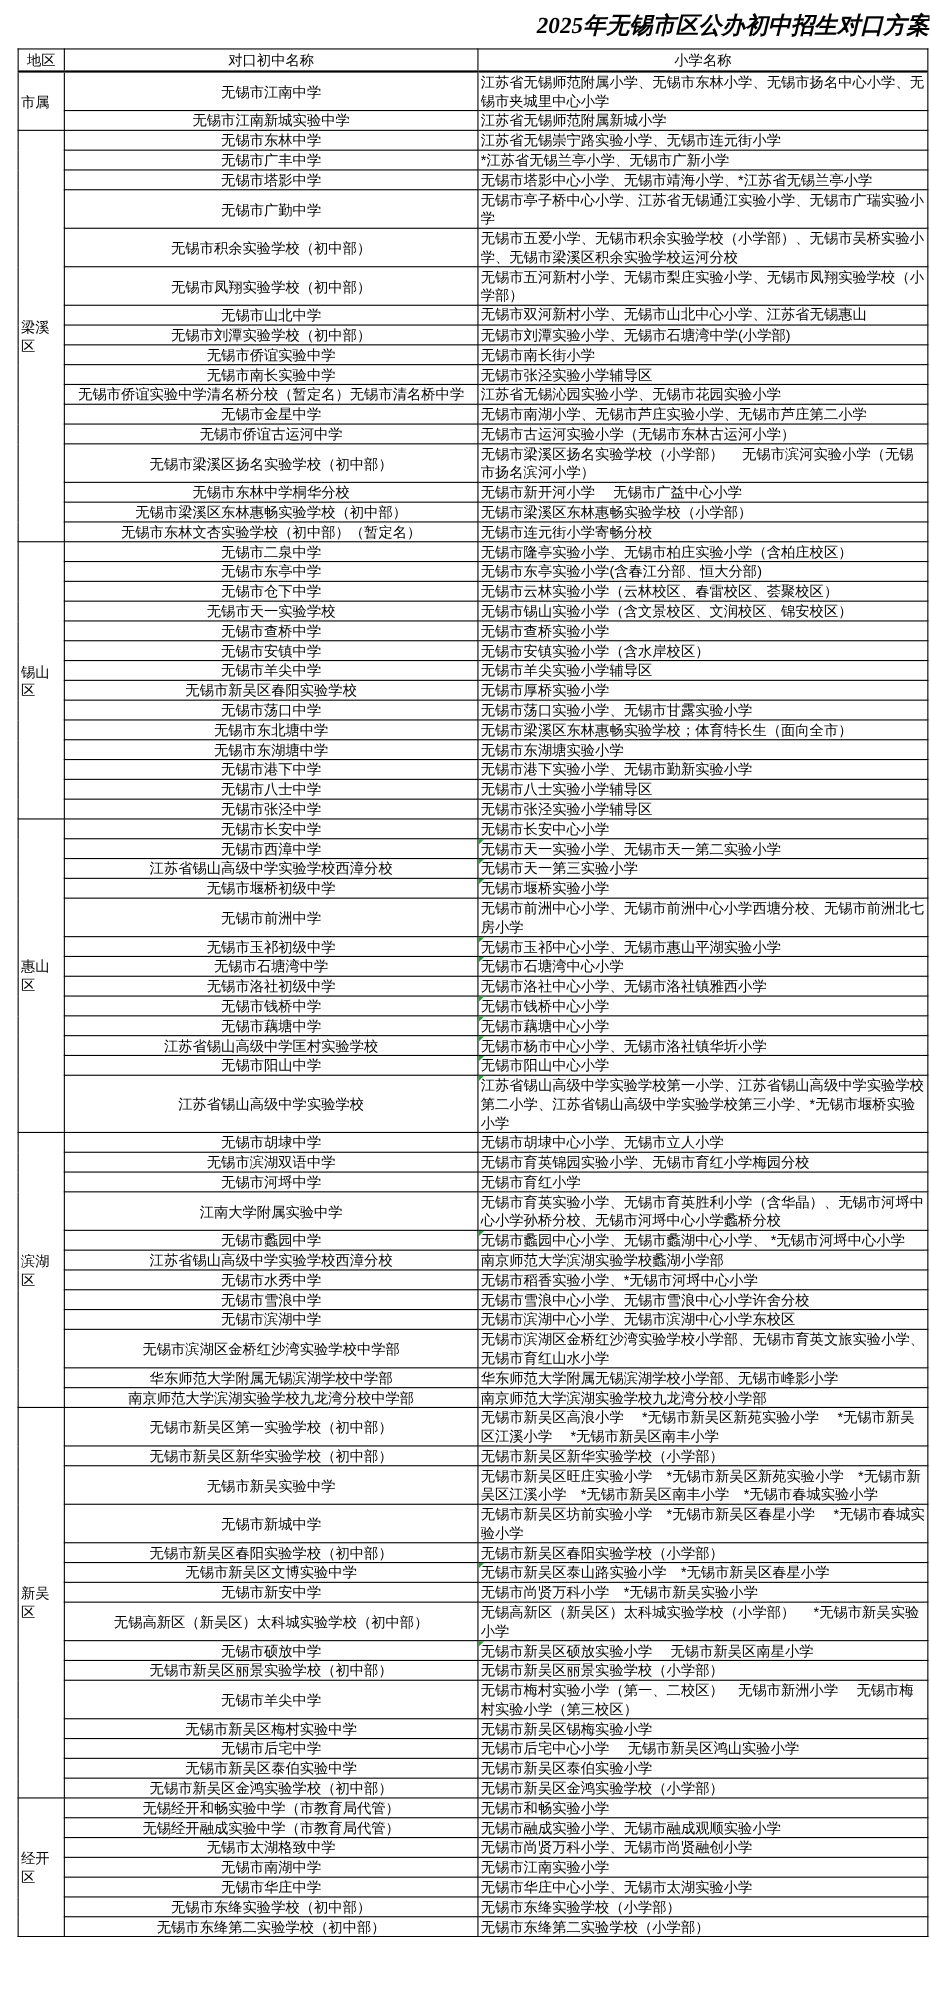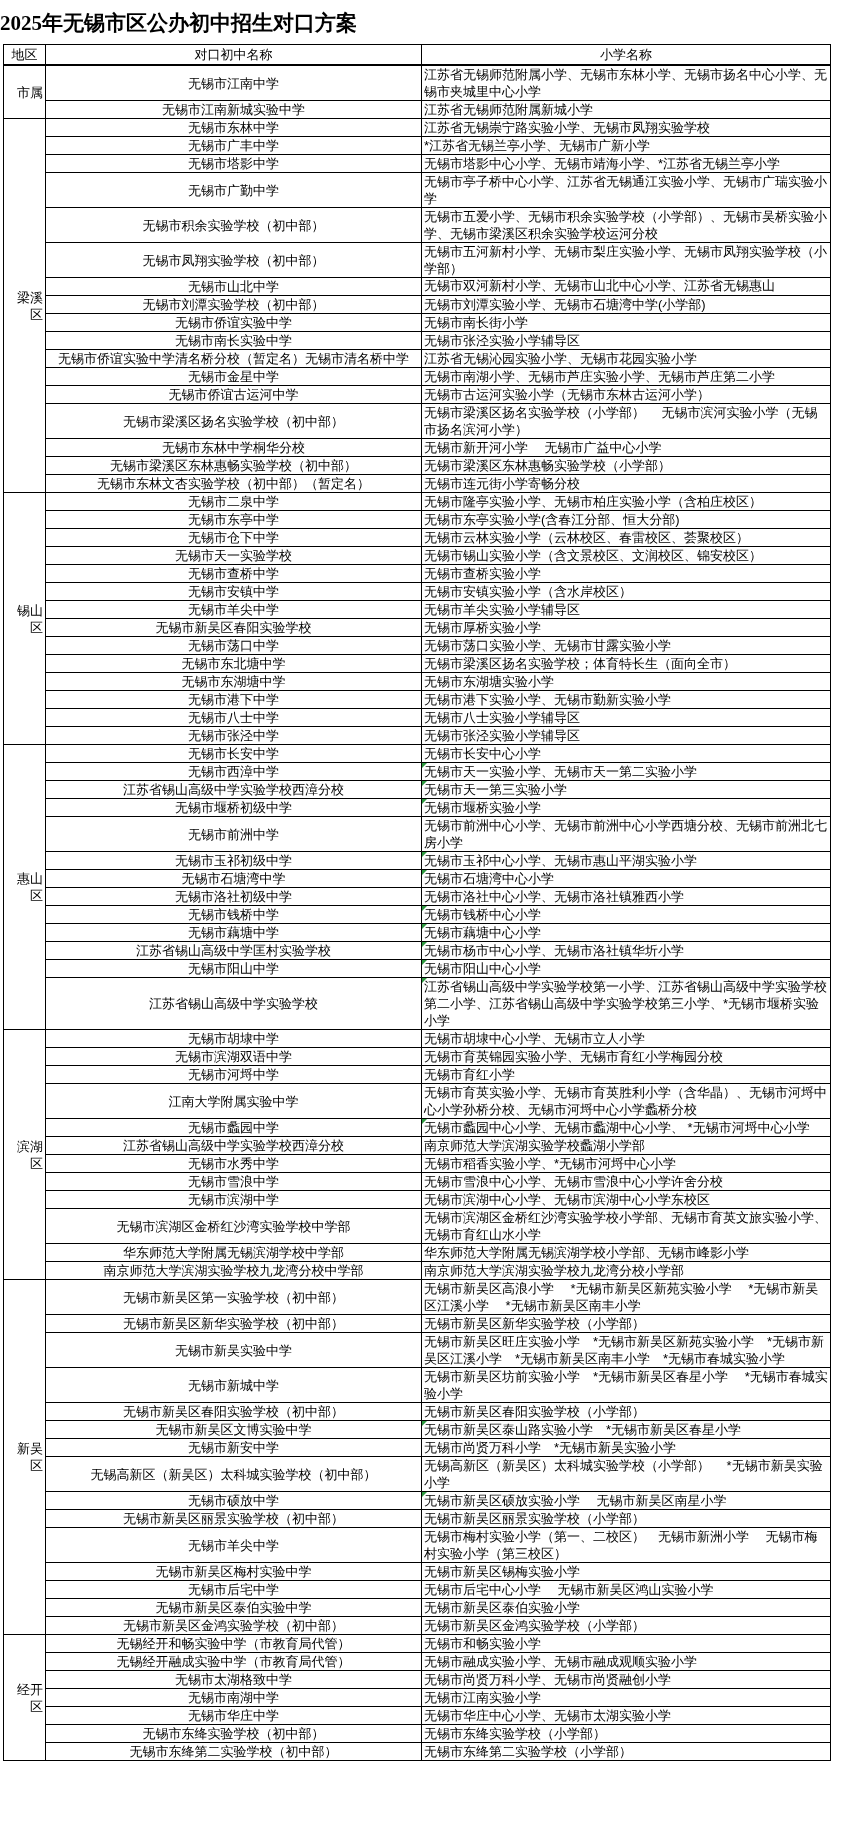--- a/index.html
+++ b/index.html
@@ -6,51 +6,52 @@
     margin: 0;
     padding: 0;
     background: #ffffff;
     font-family: "Liberation Sans", sans-serif;
   }
   .page {
     width: 845px;
     background: #ffffff;
   }
   .title {
-    text-align: left;
+    text-align: right;
     font-family: "Liberation Serif", serif;
     font-weight: bold;
     font-size: 21px;
     color: #000000;
     padding: 11px 0 9px 0;
     line-height: 24px;
+    font-style: italic;
   }
   table.plan {
     border-collapse: collapse;
-    margin-left: 3px;
+    margin-left: 16px;
     width: 740px;
     table-layout: fixed;
   }
   table.plan td, table.plan th {
     border: 1px solid #000000;
     font-size: 13px;
     line-height: 17px;
     color: #000000;
     padding: 0 2px;
     font-weight: normal;
     vertical-align: middle;
     word-break: break-all;
   }
   table.plan thead th {
     text-align: center;
     border-bottom-width: 2px;
     height: 19px;
   }
   td.district {
-    text-align: right;
+    text-align: left;
     width: 42px;
   }
   td.ms {
     text-align: center;
     width: 376px;
   }
   td.ps {
     text-align: left;
     width: 409px;
     position: relative;
@@ -95,21 +96,21 @@
           <td class="ms">无锡市江南中学</td>
           <td class="ps"><span>江苏省无锡师范附属小学、无锡市东林小学、无锡市扬名中心小学、无锡市夹城里中心小学</span></td>
         </tr>
         <tr>
           <td class="ms">无锡市江南新城实验中学</td>
           <td class="ps"><span>江苏省无锡师范附属新城小学</span></td>
         </tr>
         <tr>
           <td class="district" rowspan="17">梁溪区</td>
           <td class="ms">无锡市东林中学</td>
-          <td class="ps"><span>江苏省无锡崇宁路实验小学、无锡市凤翔实验学校</span></td>
+          <td class="ps"><span>江苏省无锡崇宁路实验小学、无锡市连元街小学</span></td>
         </tr>
         <tr>
           <td class="ms">无锡市广丰中学</td>
           <td class="ps"><span>*江苏省无锡兰亭小学、无锡市广新小学</span></td>
         </tr>
         <tr>
           <td class="ms">无锡市塔影中学</td>
           <td class="ps"><span>无锡市塔影中心小学、无锡市靖海小学、*江苏省无锡兰亭小学</span></td>
         </tr>
         <tr>
@@ -200,21 +201,21 @@
         <tr>
           <td class="ms">无锡市新吴区春阳实验学校</td>
           <td class="ps"><span>无锡市厚桥实验小学</span></td>
         </tr>
         <tr>
           <td class="ms">无锡市荡口中学</td>
           <td class="ps"><span>无锡市荡口实验小学、无锡市甘露实验小学</span></td>
         </tr>
         <tr>
           <td class="ms">无锡市东北塘中学</td>
-          <td class="ps"><span>无锡市梁溪区扬名实验学校；体育特长生（面向全市）</span></td>
+          <td class="ps"><span>无锡市梁溪区东林惠畅实验学校；体育特长生（面向全市）</span></td>
         </tr>
         <tr>
           <td class="ms">无锡市东湖塘中学</td>
           <td class="ps"><span>无锡市东湖塘实验小学</span></td>
         </tr>
         <tr>
           <td class="ms">无锡市港下中学</td>
           <td class="ps"><span>无锡市港下实验小学、无锡市勤新实验小学</span></td>
         </tr>
         <tr>

